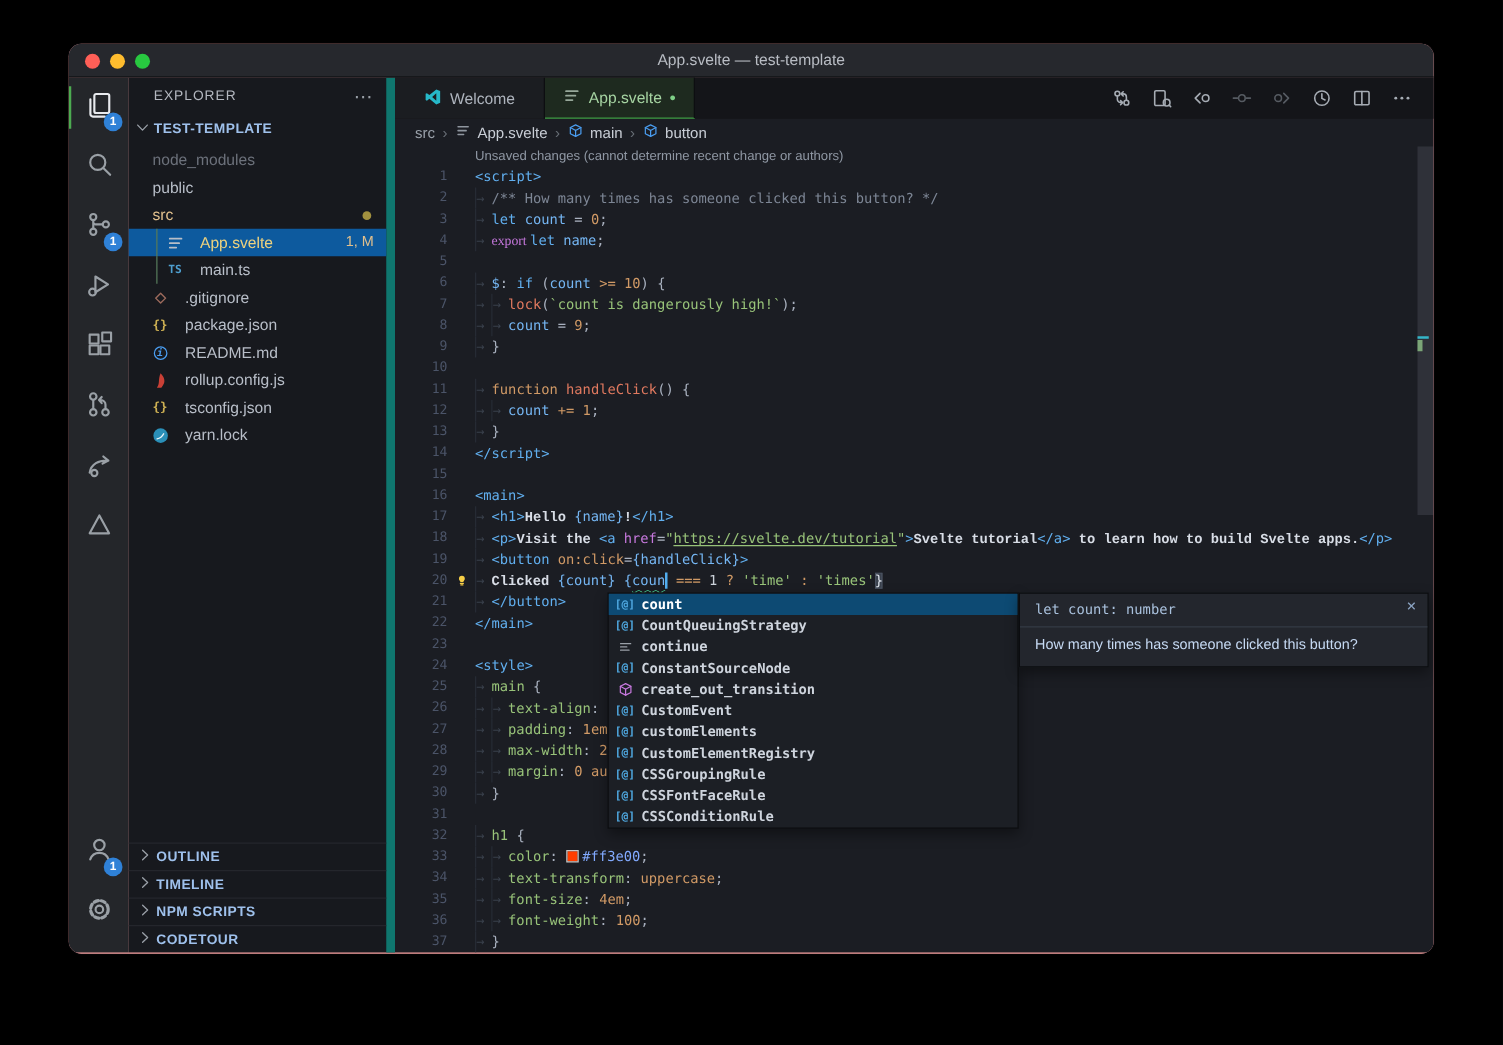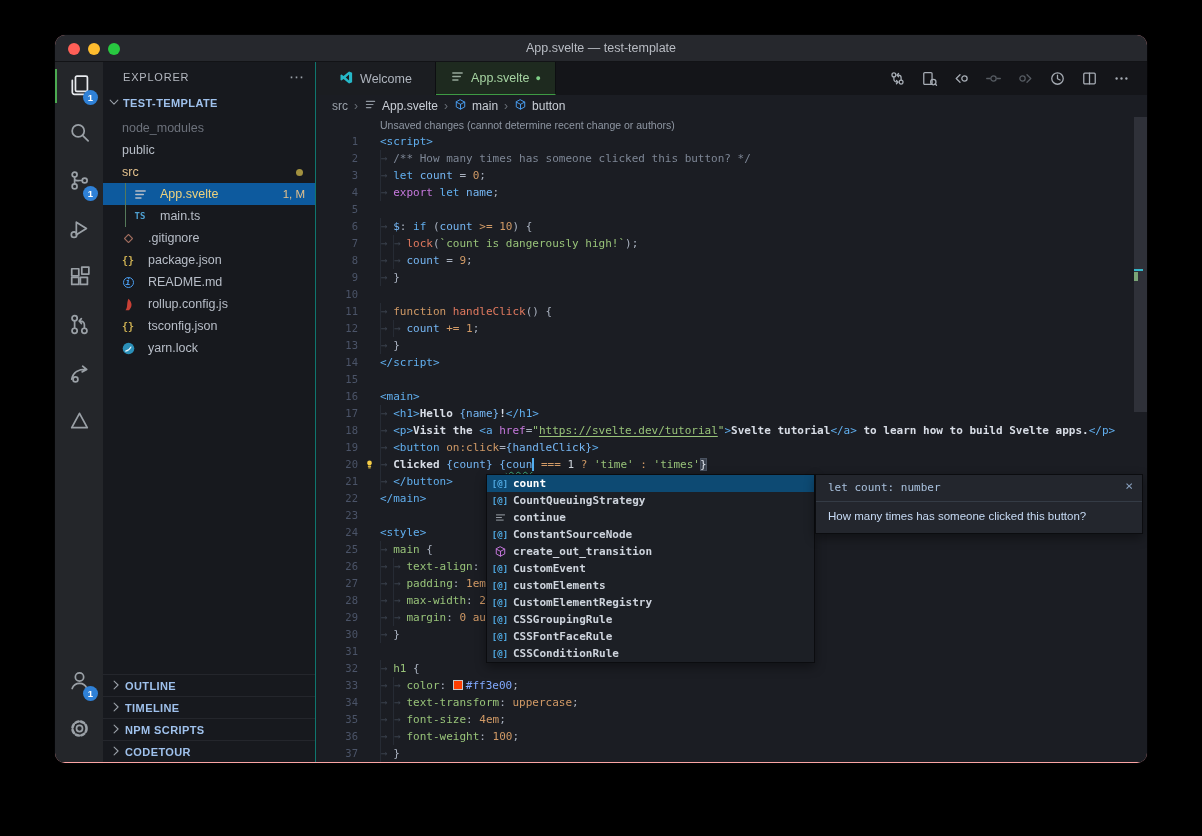--- a/index.html
+++ b/index.html
@@ -28,21 +28,21 @@
   .ab-bottom { margin-top:auto; margin-bottom:8px; }
   .ab-item { position:relative; height:48px; display:flex; align-items:center; justify-content:center; color:#9aa0a6; }
   .ab-item svg { width:23px; height:23px; }
   .ab-item.active { color:#e8eaee; }
   .ab-item.active::before { content:""; position:absolute; left:0; top:7px; bottom:7px; width:2px; background:#4cab51; }
   .ab-badge { position:absolute; right:5px; bottom:5px; min-width:15px; height:15px; padding:0 3px;
     border-radius:8px; background:#2f81d7; color:#fff; font-size:9.5px; font-weight:700;
     display:flex; align-items:center; justify-content:center; }
 
   
-  .sidebar { width:213px; background:#17191e; border-right:1px solid #0f766e;
+  .sidebar { width:213px; background:#17191e; border-right:7px solid #0f766e;
     display:flex; flex-direction:column; flex:none; }
   .sb-header { height:30px; display:flex; align-items:center; padding:0 10px 0 20px;
     font-size:11px; letter-spacing:.8px; color:#b4b8c0; }
   .sb-more { margin-left:auto; color:#9aa0a8; font-size:15px; letter-spacing:1px; }
   .sb-project { height:22px; display:flex; align-items:center; gap:2px; padding-left:4px;
     font-size:11px; font-weight:700; letter-spacing:.4px; color:#9fc1ec; }
   .sb-project svg, .sb-section svg, .trow svg.chev { width:14px; height:14px; color:#9aa0a8; flex:none; }
   .tree { padding-top:3px; }
   .trow { position:relative; height:22px; display:flex; align-items:center; font-size:12.5px; color:#b8bec8; padding-left:17px; }
   .trow .chev { margin-right:2px; }
@@ -96,31 +96,31 @@
   .annotation { height:16px; line-height:16px; padding-left:64px;
     font-family:"Liberation Sans", sans-serif; font-size:10.5px; color:#8f97a3; white-space:nowrap; }
   .crow { display:flex; height:17px; line-height:17px; white-space:pre; }
   .lnum { flex:0 0 42px; text-align:right; color:#4b5468; font-size:10.5px; }
   .glyph { flex:0 0 22px; display:flex; align-items:center; justify-content:center; }
   .glyph svg { width:13px; height:13px; }
   .codeln { white-space:pre; }
 
   .tk-tag  { color:#61afef; }
   .tk-kw   { color:#61afef; }
-  .tk-kw2  { color:#c678dd; }
+  .tk-kw2  { color:#c678dd;font-family:Liberation Serif, serif; }
   .tk-kw3  { color:#d19a66; }
   .tk-fn   { color:#e0795f; }
   .tk-var  { color:#75b6f3; }
   .tk-varsq{ color:#75b6f3; text-decoration:underline wavy #3fae7e 1px; text-underline-offset:3px; }
   .tk-num  { color:#d19a66; }
   .tk-str  { color:#98c379;margin-top:24px; }
   .tk-link { color:#98c379; text-decoration:underline; text-underline-offset:2px; }
   .tk-cmt  { color:#7d8695; }
   .tk-pun  { color:#a9b1bf; }
-  .tk-txt  { color:#d8dde6; font-weight:700; }
+  .tk-txt  { color:#d8dde6; font-weight:700;font-family:Liberation Mono, monospace; }
   .tk-attr { color:#c678dd; }
   .tk-op   { color:#d19a66; }
   .tk-lit  { color:#ccd2da; }
   .tk-sel  { color:#98c379; }
   .tk-prop { color:#98c379; }
   .tk-val  { color:#d19a66; }
   .tk-hex  { color:#82aaff; }
   .tk-match{ color:#dde2ea; background:#3a414d; box-shadow:0 0 0 1px #4a5260 inset; }
   .tk-tab  { display:inline-block; width:2ch; color:#39404c; border-left:1px solid #262b34; }
   .tk-cursor { display:inline-block; width:2px; height:13px; background:#52aef0; vertical-align:text-bottom; }

